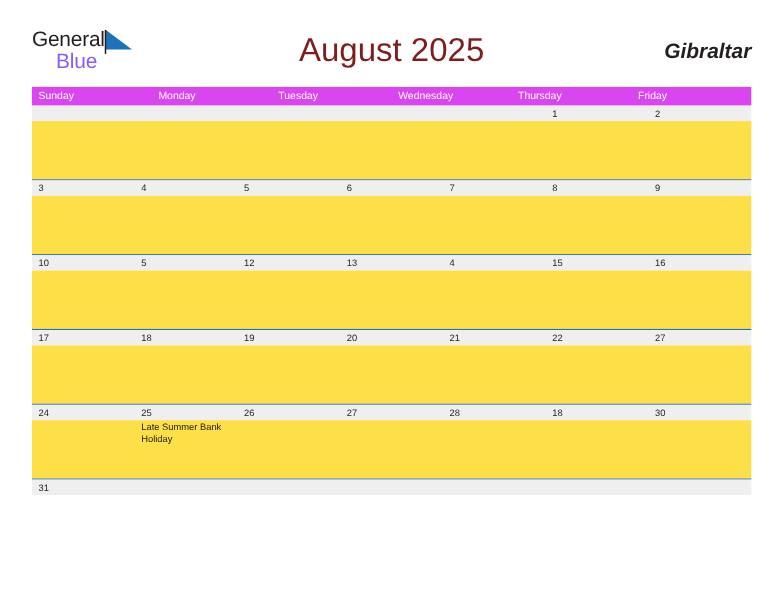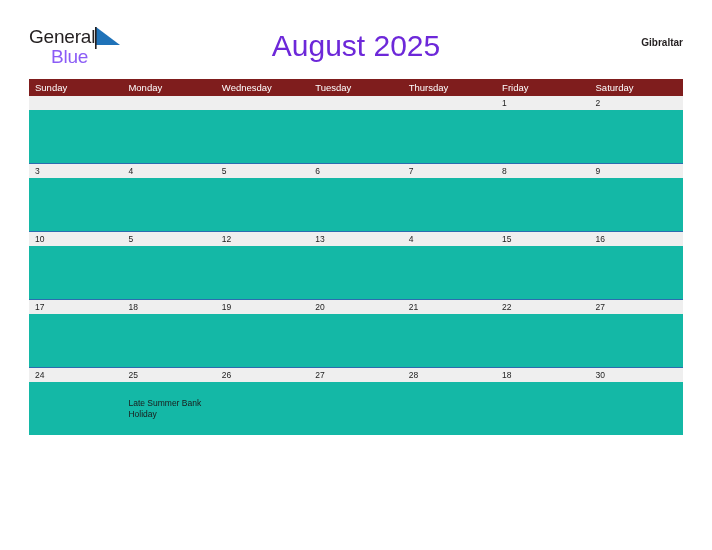--- a/index.html
+++ b/index.html
@@ -65,50 +65,51 @@
     height: 22px;
   }
 
   .cal-title {
     position: absolute;
     left: 0;
     top: 0;
     width: 654px;
     text-align: center;
     font-size: 30px;
-    color: #6d28d9;
+    color: #7f1d1d;
     font-family: "Liberation Sans", sans-serif;
     line-height: 44px;
     letter-spacing: 0px;
   }
 
   .cal-region {
     position: absolute;
     right: 0px;
     top: 13px;
-    font-size: 10px;
+    font-size: 19px;
     font-weight: bold;
     color: #231f20;
     font-family: "Liberation Sans", sans-serif;
     white-space: nowrap;
+    font-style: italic;
   }
 
   
   .calendar {
     position: absolute;
     left: 29px;
     top: 79px;
     width: 654px;
   }
 
   .weekday-row {
     display: flex;
     width: 654px;
     height: 17px;
-    background: #7f1d1d;
+    background: #d946ef;
   }
   .weekday-cell {
     flex: 1 1 0;
     color: #ffffff;
     font-size: 9.5px;
     line-height: 17px;
     padding-left: 6px;
     box-sizing: border-box;
     font-family: "Liberation Sans", sans-serif;
     white-space: nowrap;
@@ -136,23 +137,22 @@
     line-height: 14px;
     color: #222222;
     padding-left: 6px;
     box-sizing: border-box;
     font-family: "Liberation Sans", sans-serif;
   }
 
   .event-band {
     display: flex;
     width: 654px;
-    background: #14b8a6;
-    box-sizing: border-box;
-    align-items: center;
+    background: #fde047;
+    box-sizing: border-box;
   }
   .event-cell {
     flex: 1 1 0;
     padding: 1px 4px 0 6px;
     box-sizing: border-box;
     font-size: 8.5px;
     line-height: 11px;
     color: #1a1a1a;
     font-family: "Liberation Sans", sans-serif;
     word-wrap: break-word;
@@ -181,25 +181,24 @@
     <div class="cal-title">August 2025</div>
 
     <div class="cal-region">Gibraltar</div>
   </div>
 
   <div class="calendar">
 
     <div class="weekday-row">
       <div class="weekday-cell">Sunday</div>
       <div class="weekday-cell">Monday</div>
+      <div class="weekday-cell">Tuesday</div>
       <div class="weekday-cell">Wednesday</div>
-      <div class="weekday-cell">Tuesday</div>
       <div class="weekday-cell">Thursday</div>
       <div class="weekday-cell">Friday</div>
-      <div class="weekday-cell">Saturday</div>
     </div>
 
     <div class="week-row first">
       <div class="date-band">
         <div class="date-cell"></div>
         <div class="date-cell"></div>
         <div class="date-cell"></div>
         <div class="date-cell"></div>
         <div class="date-cell"></div>
         <div class="date-cell">1</div>
@@ -293,15 +292,26 @@
         <div class="event-cell"></div>
         <div class="event-cell">Late Summer Bank Holiday</div>
         <div class="event-cell"></div>
         <div class="event-cell"></div>
         <div class="event-cell"></div>
         <div class="event-cell"></div>
         <div class="event-cell"></div>
       </div>
     </div>
 
+    <div class="week-row">
+      <div class="date-band">
+        <div class="date-cell">31</div>
+        <div class="date-cell"></div>
+        <div class="date-cell"></div>
+        <div class="date-cell"></div>
+        <div class="date-cell"></div>
+        <div class="date-cell"></div>
+        <div class="date-cell"></div>
+      </div>
+    </div>
 
   </div>
 </div>
 
 </body></html>

